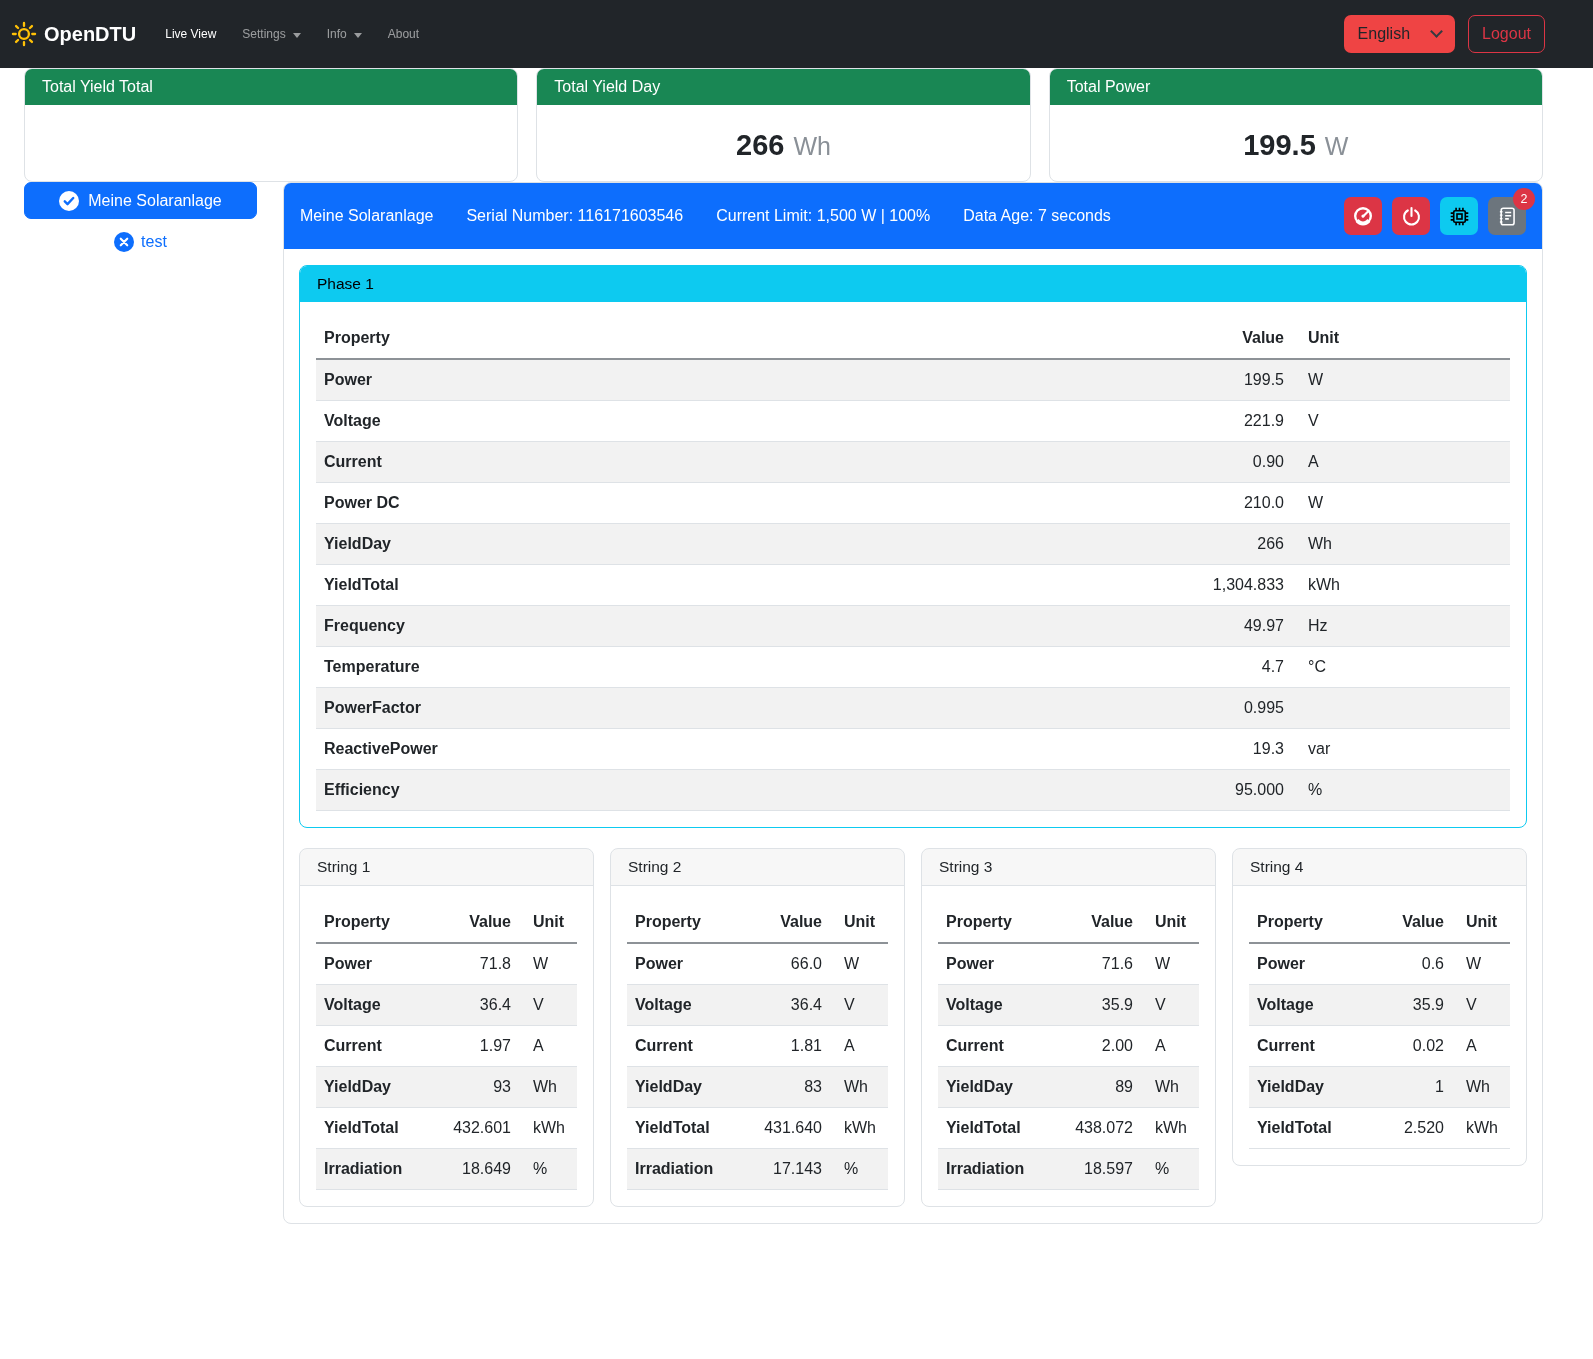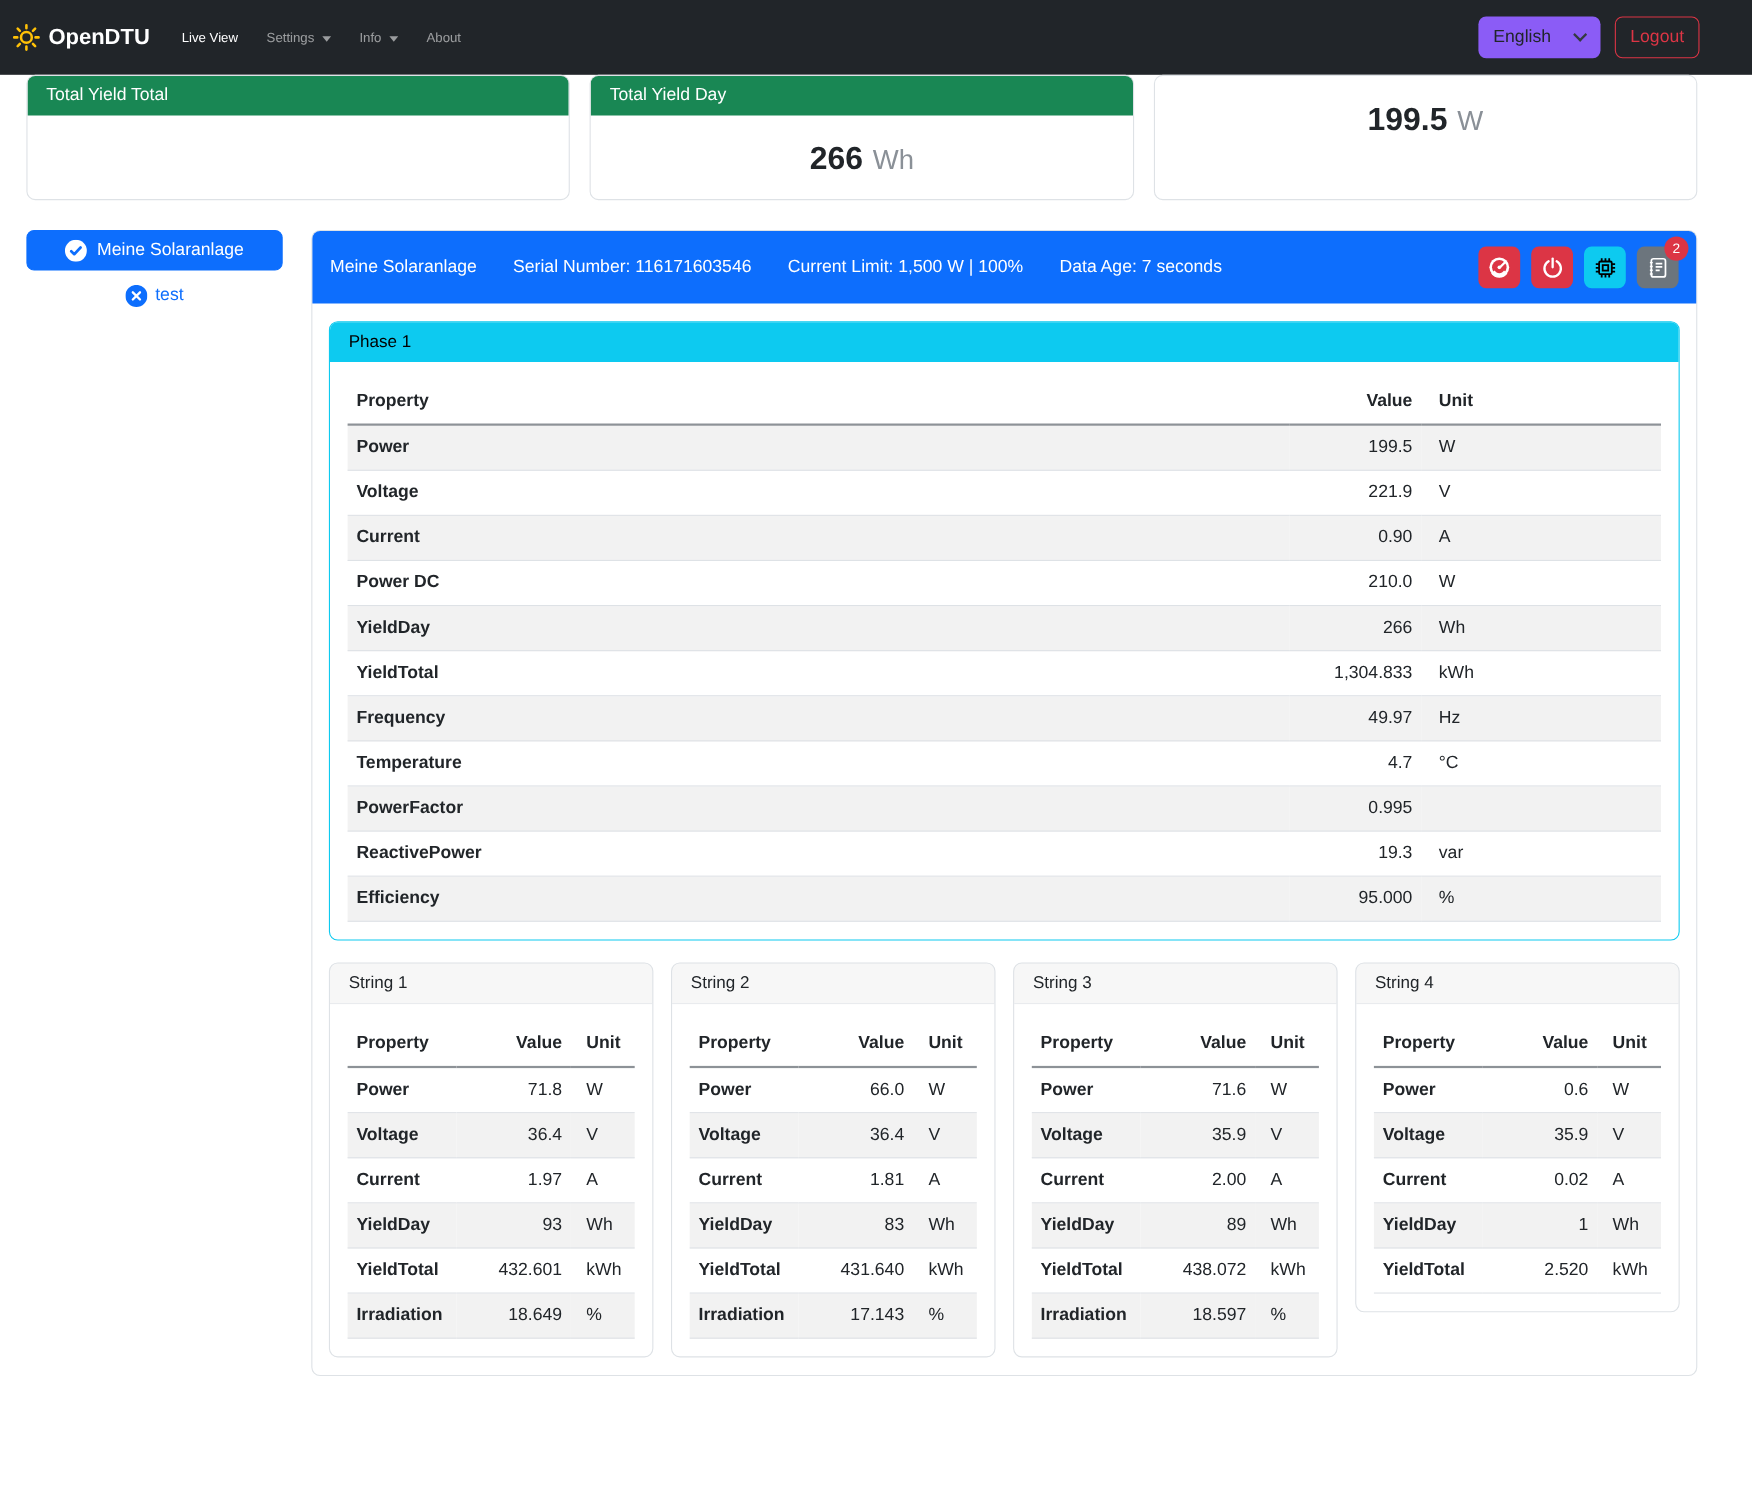--- a/index.html
+++ b/index.html
@@ -18,21 +18,21 @@
     display: flex; align-items: center;
     padding: 0 48px 0 10px;
   }
   .brand { display:flex; align-items:center; gap:6px; color:#fff; font-size:20px; font-weight:600; cursor:pointer; }
   .nav-items { display:flex; align-items:center; margin-left:16px; }
   .nav-item { color: rgba(255,255,255,.55); padding: 8px 13px; font-size:12px; cursor:pointer; display:flex; align-items:center; gap:7px; }
   .nav-item.active { color:#fff; font-weight:500; }
   .caret { width:0; height:0; border-left:4.5px solid transparent; border-right:4.5px solid transparent; border-top:5px solid rgba(255,255,255,.55); display:inline-block; margin-top:2px; }
   .nav-right { margin-left:auto; display:flex; align-items:center; gap:13px; }
   .lang-select {
-    background:#8b5cf6; color:#212529; border-radius:7px;
+    background:#ef4444; color:#212529; border-radius:7px;
     height:38px; padding:0 14px; display:flex; align-items:center; gap:22px;
     font-size:16px; cursor:pointer;
   }
   .chev { width:9px; height:9px; border-right:2px solid #343a40; border-bottom:2px solid #343a40; transform:rotate(45deg); margin-top:-5px; }
   .logout-btn {
     background:transparent; border:1px solid #dc3545; color:#dc3545;
     border-radius:7px; height:38px; padding:0 13px; font-size:16px;
     font-family:inherit; cursor:pointer;
   }
 
@@ -42,21 +42,21 @@
 
   
   .summary-row { display:grid; grid-template-columns:repeat(3,1fr); gap:18px; }
   .sum-card { border:1px solid #dee2e6; border-radius:8px; overflow:hidden; background:#fff; }
   .sum-card-header { background:#198754; color:#fff; padding:9px 17px; font-size:16px; }
   .sum-card-body { height:76px; display:flex; align-items:baseline; justify-content:center; gap:9px; padding-top:2px; }
   .sum-value { font-size:29px; font-weight:700; color:#212529; line-height:76px; }
   .sum-unit { font-size:25px; color:#8a9097; }
 
   
-  .main-row { display:flex; gap:26px; margin-top:27px; align-items:flex-start; }
+  .main-row { display:flex; gap:26px; align-items:flex-start; }
   .sidebar { width:233px; flex-shrink:0; }
   .inv-select-btn {
     width:100%; background:#0d6efd; border:1px solid #0d6efd; color:#fff;
     border-radius:7px; height:37px; display:flex; align-items:center; justify-content:center;
     gap:9px; font-size:16px; font-family:inherit; cursor:pointer;
   }
   .inv-link { margin-top:13px; display:flex; align-items:center; justify-content:center; gap:7px; color:#0d6efd; font-size:16px; cursor:pointer; }
 
   
   .inverter-card { flex:1; border:1px solid #dee2e6; border-radius:8px; background:#fff; }
@@ -153,20 +153,21 @@
       <div class="sum-card-header">Total Yield Total</div>
     </div>
     <div class="sum-card">
       <div class="sum-card-header">Total Yield Day</div>
       <div class="sum-card-body">
         <span class="sum-value">266</span>
         <span class="sum-unit">Wh</span>
       </div>
     </div>
     <div class="sum-card">
+      <div class="sum-card-header">Total Power</div>
       <div class="sum-card-body">
         <span class="sum-value">199.5</span>
         <span class="sum-unit">W</span>
       </div>
     </div>
   </div>
 
   <div class="main-row">
     <aside class="sidebar">
       <button class="inv-select-btn">

